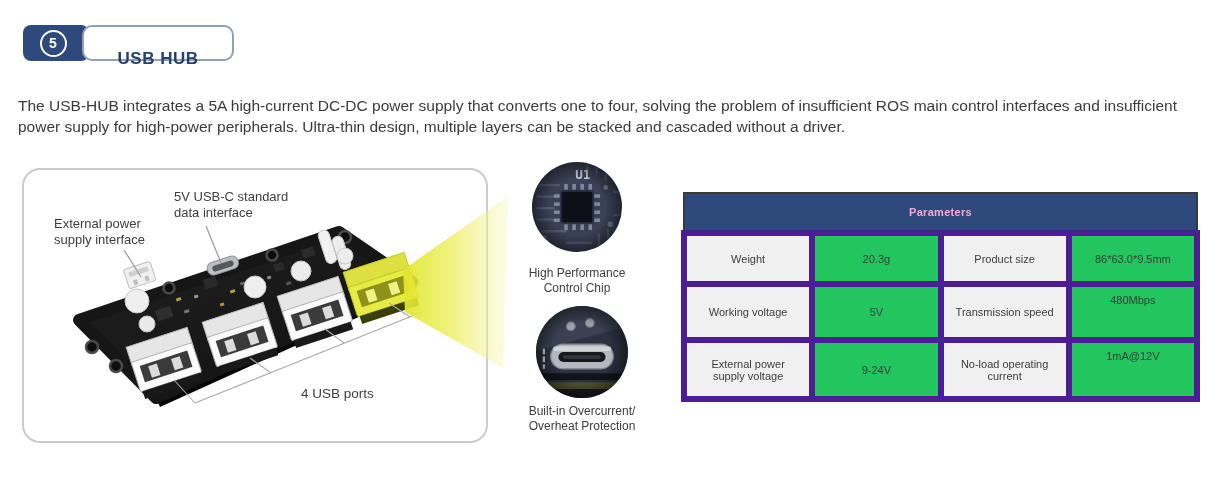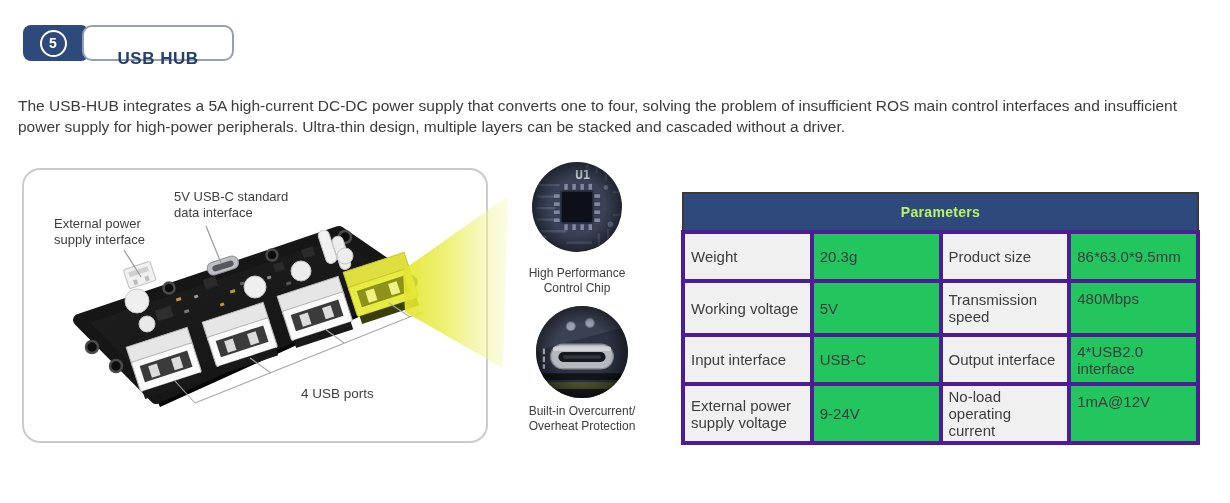--- a/index.html
+++ b/index.html
@@ -38,23 +38,23 @@
   .circle-chip{left:532px;top:162px;width:90px;height:90px;}
   .circle-usbc{left:536px;top:306px;width:92px;height:92px;}
   .callout-caption{position:absolute;width:160px;text-align:center;font-size:12px;line-height:15px;
                    color:#3d3d3d;z-index:3;}
   .cap-chip{left:497px;top:266px;}
   .cap-usbc{left:502px;top:404px;}
 
   
   .spec-table{position:absolute;left:681px;top:192px;width:519px;border-collapse:collapse;
               table-layout:fixed;border:2px solid #3a3a3a;z-index:1;}
-  .spec-table th{height:34px;background:#2e4a7d;color:#bef264;font-size:14px;font-weight:bold;
+  .spec-table th{height:34px;background:#2e4a7d;color:#f9a8d4;font-size:11px;font-weight:bold;
                  border:1px solid #3a3a3a;letter-spacing:0.3px;}
-  .spec-table td{border:4px solid #4c1d95;font-size:15px;color:#3d3d3d;text-align:left;
+  .spec-table td{border:6px solid #4c1d95;font-size:11px;color:#3d3d3d;text-align:center;
                  vertical-align:middle;height:41px;padding:2px 6px;white-space:pre-line;}
   .spec-table tr.tall td{height:44px;}
   .spec-table td.lbl{background:#f0f0f0;}
   .spec-table td.val{background:#22c55e;}
   .spec-table td.vtop{vertical-align:top;padding-top:7px;margin-left:28px;}
 </style>
 </head>
 <body>
 
 <div class="stage">
@@ -265,26 +265,20 @@
         <td class="val">20.3g</td>
         <td class="lbl">Product size</td>
         <td class="val">86*63.0*9.5mm</td>
       </tr>
       <tr>
         <td class="lbl">Working voltage</td>
         <td class="val">5V</td>
         <td class="lbl">Transmission speed</td>
         <td class="val vtop">480Mbps</td>
       </tr>
-      <tr>
-        <td class="lbl">Input interface</td>
-        <td class="val">USB-C</td>
-        <td class="lbl">Output interface</td>
-        <td class="val">4*USB2.0 interface</td>
-      </tr>
       <tr class="tall">
         <td class="lbl">External power
 supply voltage</td>
         <td class="val">9-24V</td>
         <td class="lbl">No-load operating
 current</td>
         <td class="val vtop">1mA@12V</td>
       </tr>
     </tbody>
   </table>

